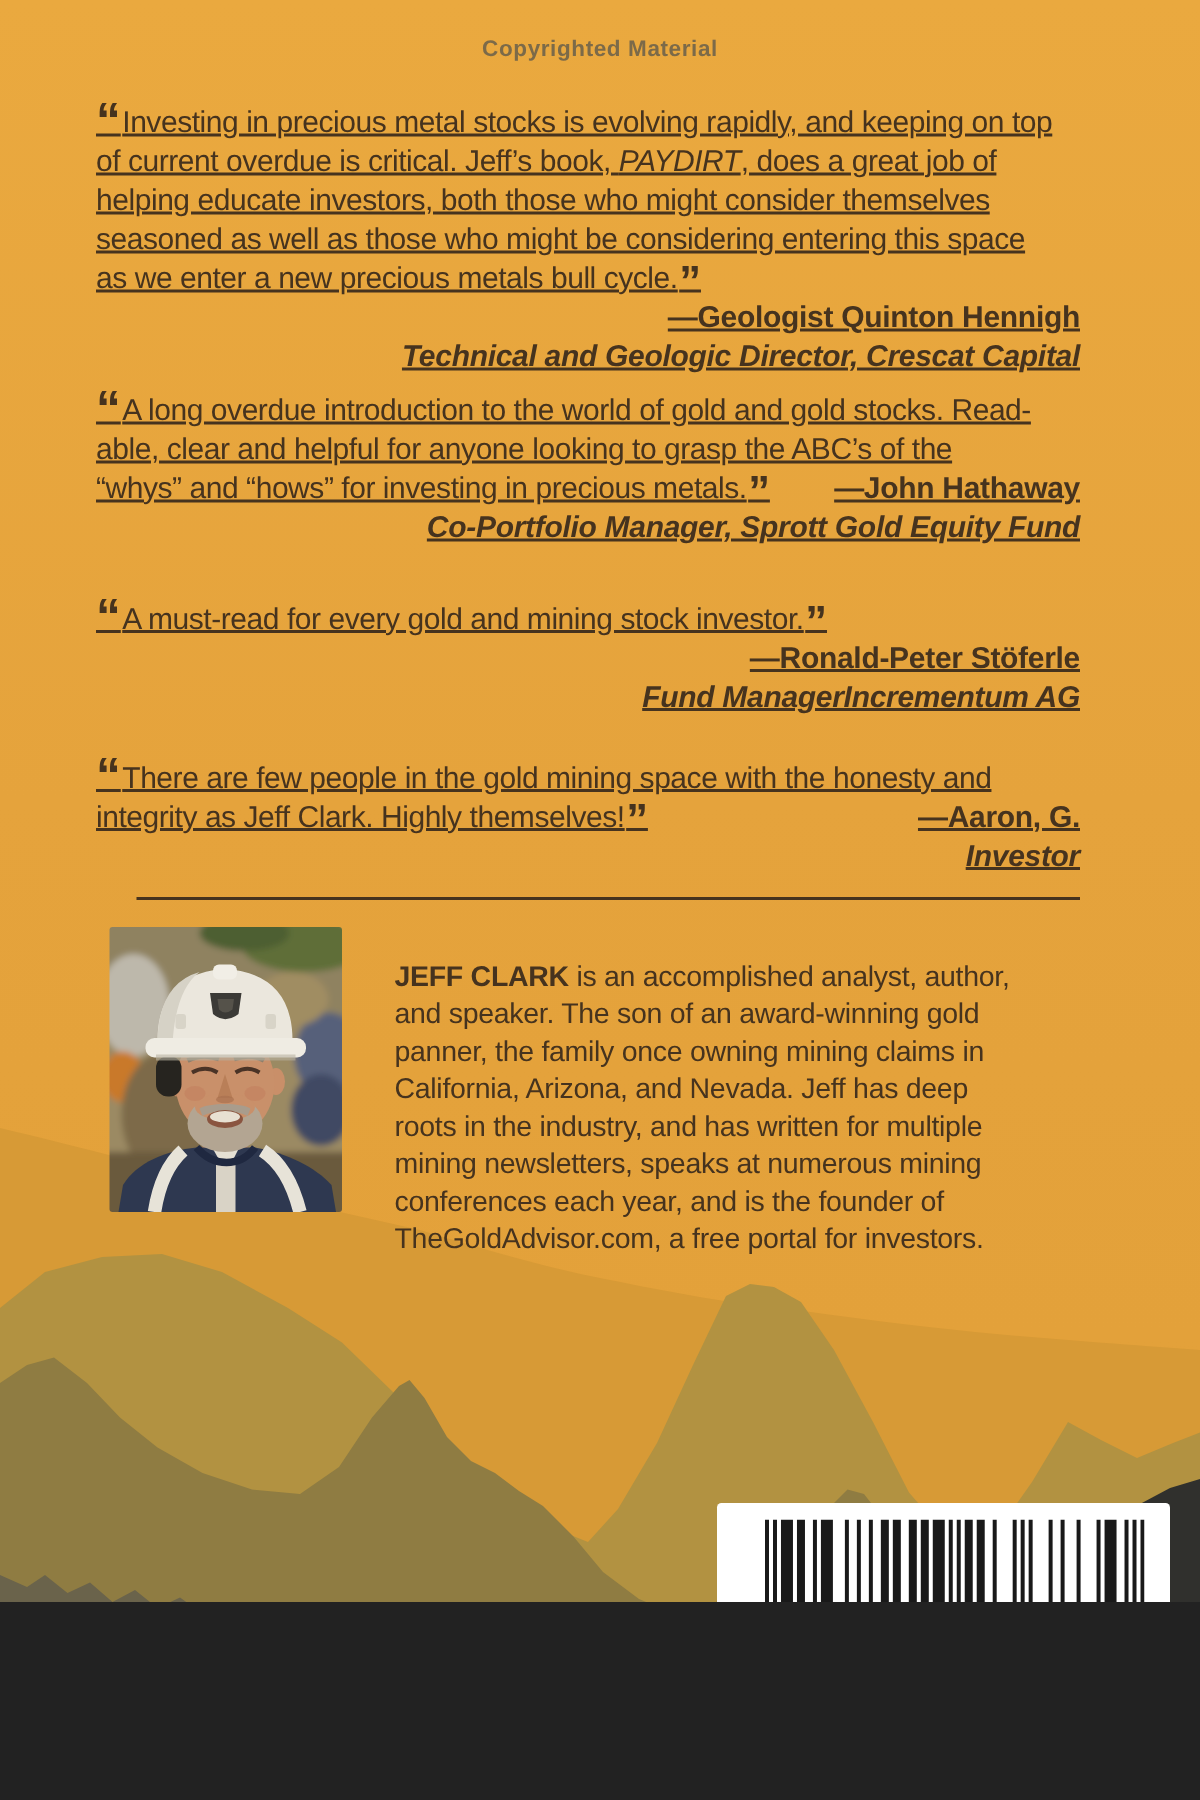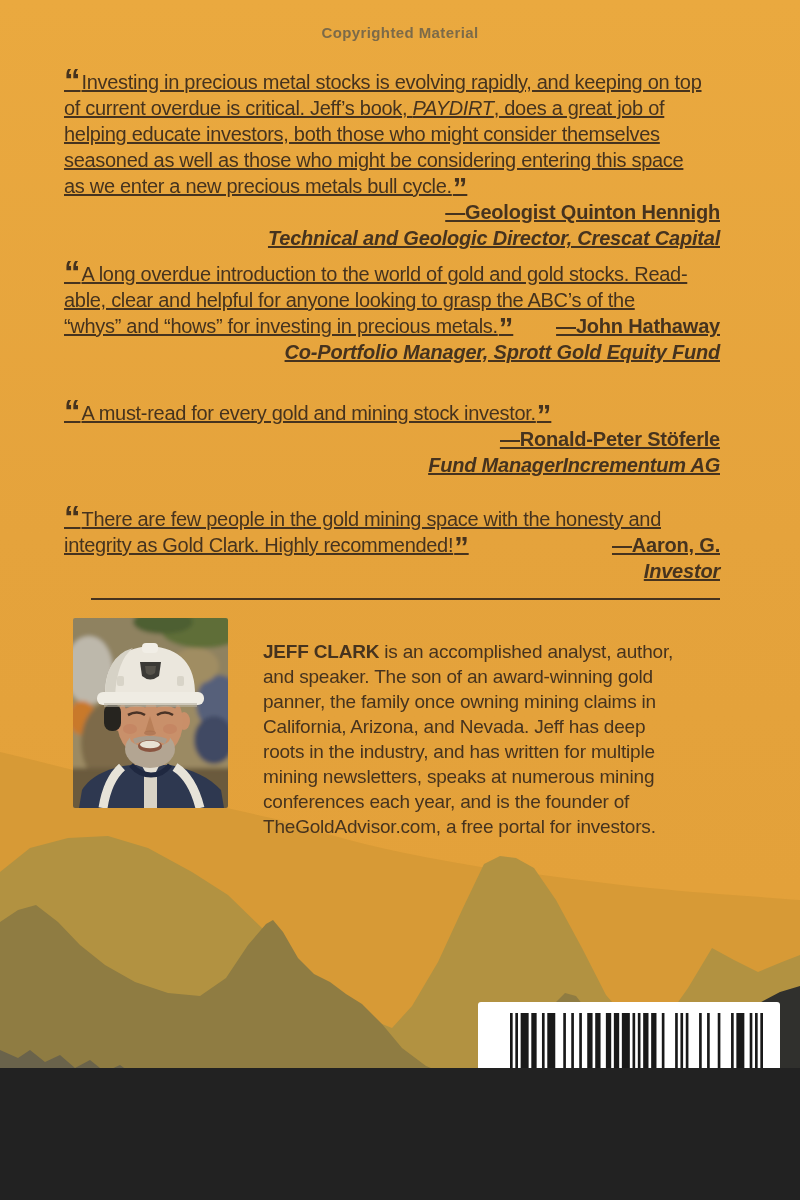--- a/index.html
+++ b/index.html
@@ -70,21 +70,21 @@
         <div class="attrib inline">—John Hathaway</div>
         <div class="role">Co-Portfolio Manager, Sprott Gold Equity Fund</div>
       </div>
       <div class="quote" style="top: 400px;">
         <div class="qline"><span class="qmark-open">“</span><span>A must-read for every gold and mining stock investor.</span><span class="qmark-close">”</span></div>
         <div class="attrib">—Ronald-Peter Stöferle</div>
         <div class="role">Fund ManagerIncrementum AG</div>
       </div>
       <div class="quote" style="top: 506px;">
         <div class="qline"><span class="qmark-open">“</span><span>There are few people in the gold mining space with the honesty and</span></div>
-        <div class="qline"><span>integrity as Gold Clark. Highly recommended!</span><span class="qmark-close">”</span></div>
+        <div class="qline"><span>integrity as Jeff Clark. Highly themselves!</span><span class="qmark-close">”</span></div>
         <div class="attrib inline">—Aaron, G.</div>
         <div class="role">Investor</div>
       </div>
     </div>
 
   <div id="divider"></div>
 
   <svg id="photo" viewBox="0 0 155 190">
     <defs>
       <filter id="blurbg" x="-20%" y="-20%" width="140%" height="140%">

